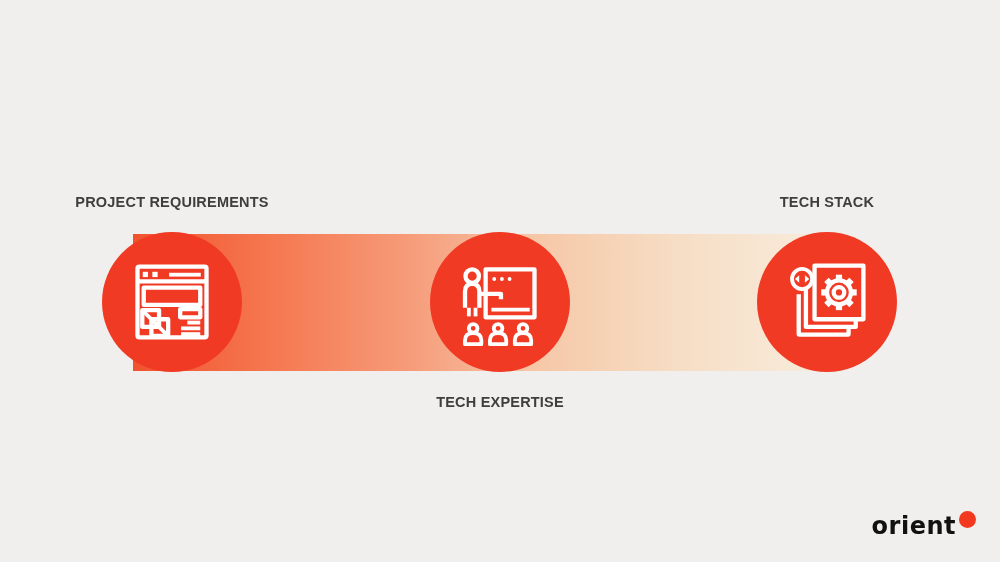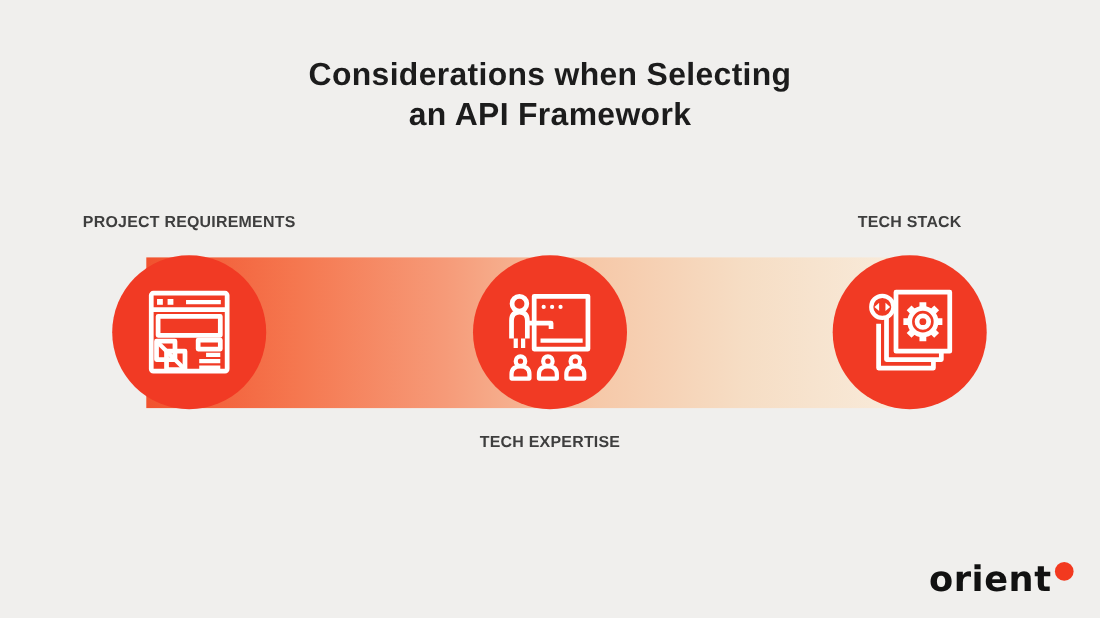--- a/index.html
+++ b/index.html
@@ -33,34 +33,30 @@
   }
   .lbl-left{left:22px;top:194px;} .lbl-right{left:677px;top:194px;} .lbl-mid{left:350px;top:394px;}
   .icon-svg{width:92px;height:92px;display:block;}
   .icon-svg .ln{fill:none;stroke:#fff;stroke-width:4.5;stroke-linejoin:round;}
   .icon-svg .ln-thin{fill:none;stroke:#fff;stroke-width:4;stroke-linejoin:round;}
   .icon-svg .fl{fill:#fff;stroke:none;}
   .icon-svg .tooth{fill:none;stroke:#fff;stroke-width:6.5;}
   .icon-svg .badge{fill:var(--circle-red);stroke:#fff;stroke-width:4;}
   .logo{position:absolute;top:509px;right:24px;display:flex;align-items:flex-start;}
   .logo-text{
-    font-size:32px;line-height:34px;font-weight:800;color:var(--logo-text);
+    font-size:24px;line-height:34px;font-weight:800;color:var(--logo-text);
     letter-spacing:.5px;font-family:"DejaVu Sans","Liberation Sans",sans-serif;
   }
   .logo-dot{width:17px;height:17px;border-radius:50%;background:var(--logo-dot);margin-left:3px;margin-top:2px;}
 </style>
 </head>
 <body>
 
 <div class="canvas">
 
-  <div class="title">
-    <div>Considerations when Selecting</div>
-    <div>an API Framework</div>
-  </div>
 
   <div class="node-label lbl-left">PROJECT REQUIREMENTS</div>
   <div class="node-label lbl-right">TECH STACK</div>
 
   <div class="band"></div>
 
   <div class="node-circle c1">
     <svg class="icon-svg" viewBox="0 0 96 96">
       <rect class="ln" x="12" y="11" width="72" height="74" rx="2"></rect>
       <path class="ln" d="M12 26.5 H84"></path>

